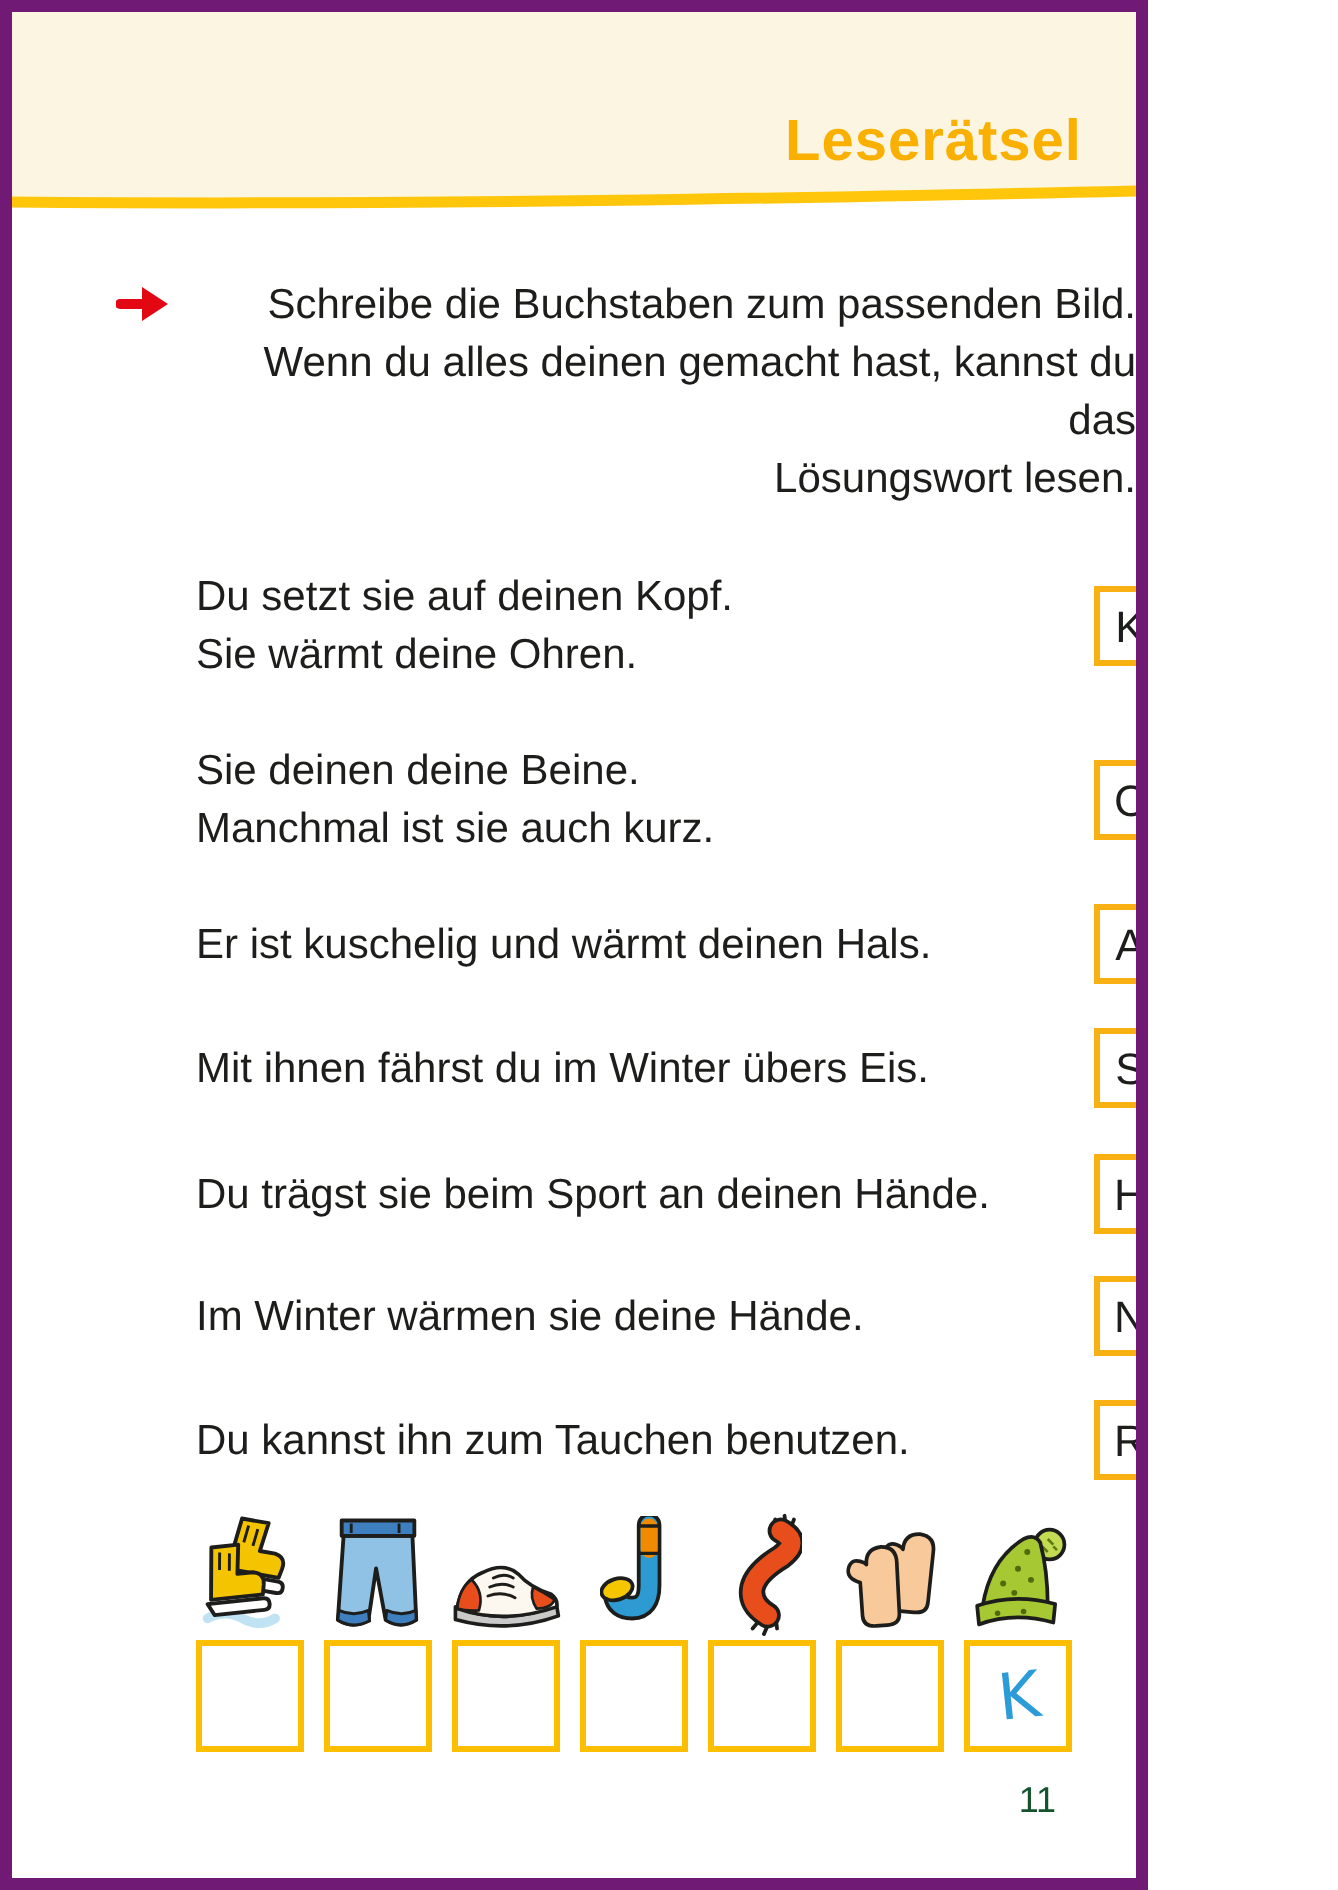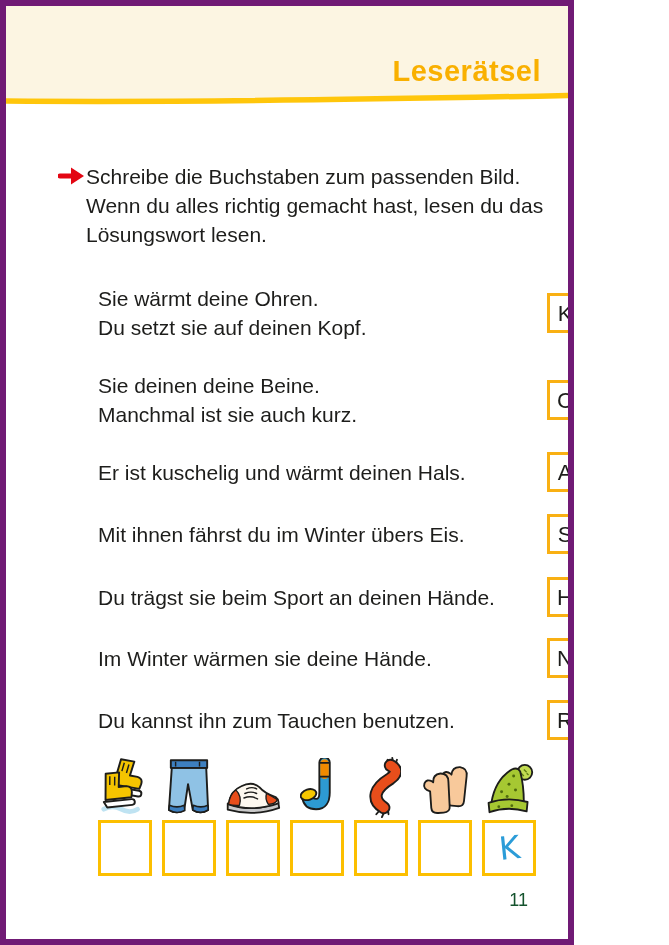--- a/index.html
+++ b/index.html
@@ -12,21 +12,21 @@
     position:absolute; top:0; left:0; width:100%; height:98px;
     background:#fcf5e2;
     clip-path:polygon(0 0, 100% 0, 100% 88px, 0 96px);
   }
   .header-line{ position:absolute; top:84px; left:0; }
   .title{
     position:absolute; top:49px; right:27px;
     font-size:29px; font-weight:bold; color:#f9b000; letter-spacing:.5px;
   }
   .instructions{
-    position:absolute; top:156px; left:52px; display:flex; 
+    position:absolute; top:132px; left:52px; display:flex; gap:14px;text-align:right;
   }
   .arrow-icon{ margin-top:4px; flex:0 0 auto; }
   .instr-text{ font-size:21px; line-height:29px; }
   .riddle{
     position:absolute; left:92px; width:486px;
     font-size:21px; line-height:29px;
   }
   .letter-box{
     position:absolute; left:449px; width:30px; height:34px;
     border:3px solid #f9b013; background:#fff;
@@ -62,28 +62,28 @@
   </svg>
   <div class="title">Leserätsel</div>
 
   <div class="instructions">
     <svg class="arrow-icon" width="28" height="20" viewBox="0 0 28 20">
       <path d="M2 10 H15" stroke="#e30613" stroke-width="5" stroke-linecap="round" fill="none"></path>
       <path d="M13 1.5 L26 10 L13 18.5 Z" fill="#e30613"></path>
     </svg>
     <div class="instr-text">
       <div>Schreibe die Buchstaben zum passenden Bild.</div>
-      <div>Wenn du alles richtig gemacht hast, lesen du das</div>
+      <div>Wenn du alles deinen gemacht hast, kannst du das</div>
       <div>Lösungswort lesen.</div>
     </div>
   </div>
 
   <div class="riddle" style="top:278px">
+    <div>Du setzt sie auf deinen Kopf.</div>
     <div>Sie wärmt deine Ohren.</div>
-    <div>Du setzt sie auf deinen Kopf.</div>
     <div class="letter-box" style="top:9px">
       <span>K</span>
     </div>
   </div>
 
   <div class="riddle" style="top:365px">
     <div>Sie deinen deine Beine.</div>
     <div>Manchmal ist sie auch kurz.</div>
     <div class="letter-box" style="top:9px">
       <span>C</span>

